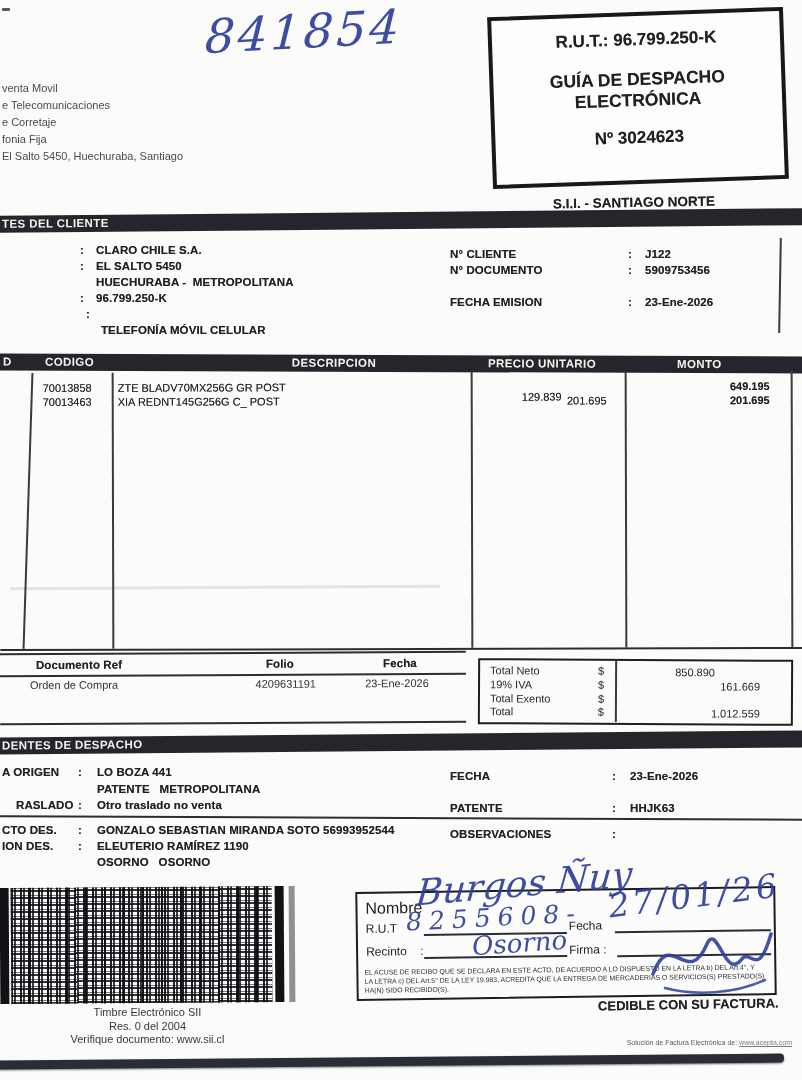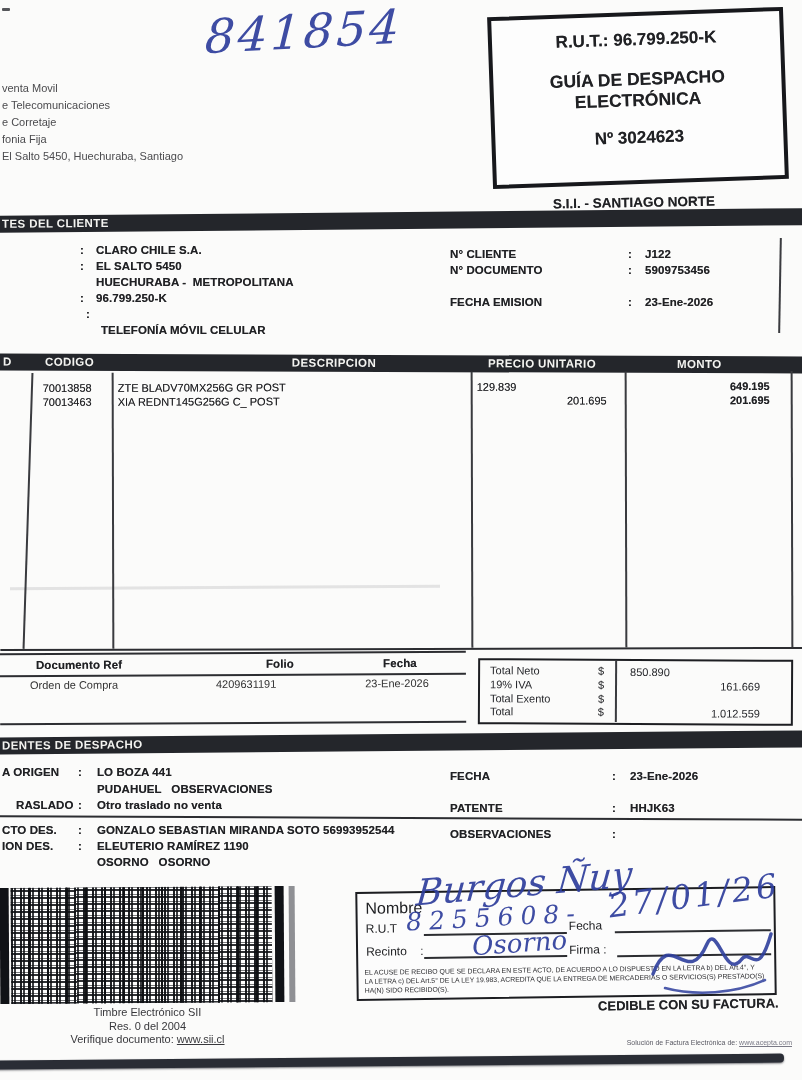--- a/index.html
+++ b/index.html
@@ -89,63 +89,63 @@
 
   <div class="abs" style="left:0;top:372px;width:802px;height:276px;border-bottom:2px solid #2c2d31;transform:rotate(-.15deg);">
     <div class="vline" style="left:27px;top:0;height:276px;transform:rotate(2deg);"></div>
     <div class="vline" style="left:112px;top:0;height:276px;"></div>
     <div class="vline" style="left:471px;top:0;height:276px;"></div>
     <div class="vline" style="left:625px;top:0;height:276px;"></div>
     <div class="vline" style="left:791px;top:0;height:276px;"></div>
 
     <span class="abs t10 ink" style="left:43px;top:9px">70013858</span>
     <span class="abs t10 ink pre" style="left:118px;top:9px">ZTE BLADV70MX256G GR POST</span>
-    <span class="abs t10 ink" style="left:477px;top:9px;width:130px;text-align:left">129.839</span>
+    <span class="abs t10 ink" style="left:477px;top:19px;width:130px;text-align:center">129.839</span>
     <span class="abs t10 b ink" style="left:640px;top:9px;width:130px;text-align:right">649.195</span>
 
     <span class="abs t10 ink" style="left:43px;top:23px">70013463</span>
     <span class="abs t10 ink pre" style="left:118px;top:23px">XIA REDNT145G256G C_ POST</span>
     <span class="abs t10 ink" style="left:477px;top:23px;width:130px;text-align:right">201.695</span>
     <span class="abs t10 b ink" style="left:640px;top:23px;width:130px;text-align:right">201.695</span>
   </div>
 
   <div class="abs" style="left:0;top:652px;width:466px;height:68px;border-top:2px solid #2c2d31;border-bottom:2.5px solid #2c2d31;transform:rotate(-.3deg);">
     <span class="abs b t11 ink" style="left:36px;top:4px">Documento Ref</span>
     <span class="abs b t11 ink" style="left:230px;top:4px;width:100px;text-align:center">Folio</span>
     <span class="abs b t11 ink" style="left:350px;top:4px;width:100px;text-align:center">Fecha</span>
     <div class="hline" style="left:0;top:20px;width:466px;height:1.5px;"></div>
     <span class="abs t10" style="left:30px;top:24px;color:#333">Orden de Compra</span>
-    <span class="abs t10" style="left:216px;top:24px;width:100px;text-align:left;color:#333">4209631191</span>
+    <span class="abs t10" style="left:216px;top:24px;width:100px;text-align:right;color:#333">4209631191</span>
     <span class="abs t10" style="left:347px;top:24px;width:100px;text-align:center;color:#333">23-Ene-2026</span>
   </div>
 
   <div class="abs" style="left:478px;top:659px;width:315px;height:66px;border:2.5px solid #1d1e22;box-sizing:border-box;transform:rotate(.3deg);">
     <div class="vline" style="left:135px;top:0;height:61px;"></div>
     <span class="abs t10" style="left:10px;top:4px;color:#27282c">Total Neto</span>
     <span class="abs t10" style="left:118px;top:4px">$</span>
-    <span class="abs t10" style="left:150px;top:5px;width:130px;text-align:left;color:#27282c">850.890</span>
+    <span class="abs t10" style="left:150px;top:5px;width:130px;text-align:center;color:#27282c">850.890</span>
     <span class="abs t10" style="left:10px;top:18px;color:#27282c">19% IVA</span>
     <span class="abs t10" style="left:118px;top:18px">$</span>
     <span class="abs t10" style="left:150px;top:19px;width:130px;text-align:right;color:#27282c">161.669</span>
     <span class="abs t10" style="left:10px;top:32px;color:#27282c">Total Exento</span>
     <span class="abs t10" style="left:118px;top:32px">$</span>
     <span class="abs t10" style="left:150px;top:33px;width:130px;text-align:right;color:#27282c"></span>
     <span class="abs t10" style="left:10px;top:45px;color:#27282c">Total</span>
     <span class="abs t10" style="left:118px;top:45px">$</span>
     <span class="abs t10" style="left:150px;top:46px;width:130px;text-align:right;color:#27282c">1.012.559</span>
   </div>
 
   <div class="abs bar" style="left:-4px;top:734px;width:812px;transform:rotate(-.5deg);">
     <span>DENTES DE DESPACHO</span>
   </div>
 
   <span class="abs b t11 ink" style="left:2px;top:766px">A ORIGEN</span>
   <span class="abs b t11 ink" style="left:78px;top:766px">:</span>
   <span class="abs b t11 ink pre" style="left:97px;top:766px">LO BOZA 441</span>
-  <span class="abs b t11 ink pre" style="left:97px;top:783px">PUDAHUEL   OBSERVACIONES</span>
+  <span class="abs b t11 ink pre" style="left:97px;top:783px">PATENTE   METROPOLITANA</span>
   <span class="abs b t11 ink" style="left:16px;top:799px">RASLADO</span>
   <span class="abs b t11 ink" style="left:78px;top:799px">:</span>
   <span class="abs b t11 ink pre" style="left:97px;top:799px">Otro traslado no venta</span>
 
   <div class="hline" style="left:0;top:817px;width:802px;height:1.8px;transform:rotate(.25deg);"></div>
 
   <span class="abs b t11 ink" style="left:2px;top:824px">CTO DES.</span>
   <span class="abs b t11 ink" style="left:78px;top:824px">:</span>
   <span class="abs b t11 ink pre" style="left:97px;top:824px">GONZALO SEBASTIAN MIRANDA SOTO 56993952544</span>
   <span class="abs b t11 ink" style="left:2px;top:840px">ION DES.</span>
@@ -166,21 +166,21 @@
   <div class="abs" style="left:0;top:887px;width:296px;height:116px;transform:rotate(-.4deg);">
     <div class="abs" style="left:0;top:0;width:9px;height:116px;background:#101216;"></div>
     <div class="abs bc-body" style="left:11px;top:0;width:261px;height:116px;"></div>
     <div class="abs" style="left:275px;top:0;width:9px;height:116px;background:#101216;"></div>
     <div class="abs" style="left:289px;top:0;width:6px;height:116px;background:#8f9094;"></div>
   </div>
 
   <div class="abs cap" style="left:15px;top:1006px;width:265px;">
     <div>Timbre Electrónico SII</div>
     <div>Res. 0 del 2004</div>
-    <div><span>Verifique documento: </span><span style="text-decoration:underline">www.sii.cl</span></div>
+    <div><span>Verifique documento: </span><span style="">www.sii.cl</span></div>
   </div>
 
   <div class="abs" style="left:356px;top:889px;width:420px;height:109px;border:2.5px solid #1c1d21;box-sizing:border-box;transform:rotate(-.8deg);background:rgba(255,255,255,.4);">
     <span class="abs" style="left:8px;top:6px;font-size:16px">Nombre</span>
     <span class="abs" style="left:8px;top:28px;font-size:12px">R.U.T</span>
     <span class="abs" style="left:8px;top:51px;font-size:12px">Recinto</span>
     <span class="abs" style="left:62px;top:51px;font-size:12px">:</span>
     <div class="hline" style="left:66px;top:41px;width:143px;height:1.5px;"></div>
     <div class="hline" style="left:66px;top:64px;width:143px;height:1.5px;"></div>
     <span class="abs" style="left:211px;top:28px;font-size:12px">Fecha</span>

